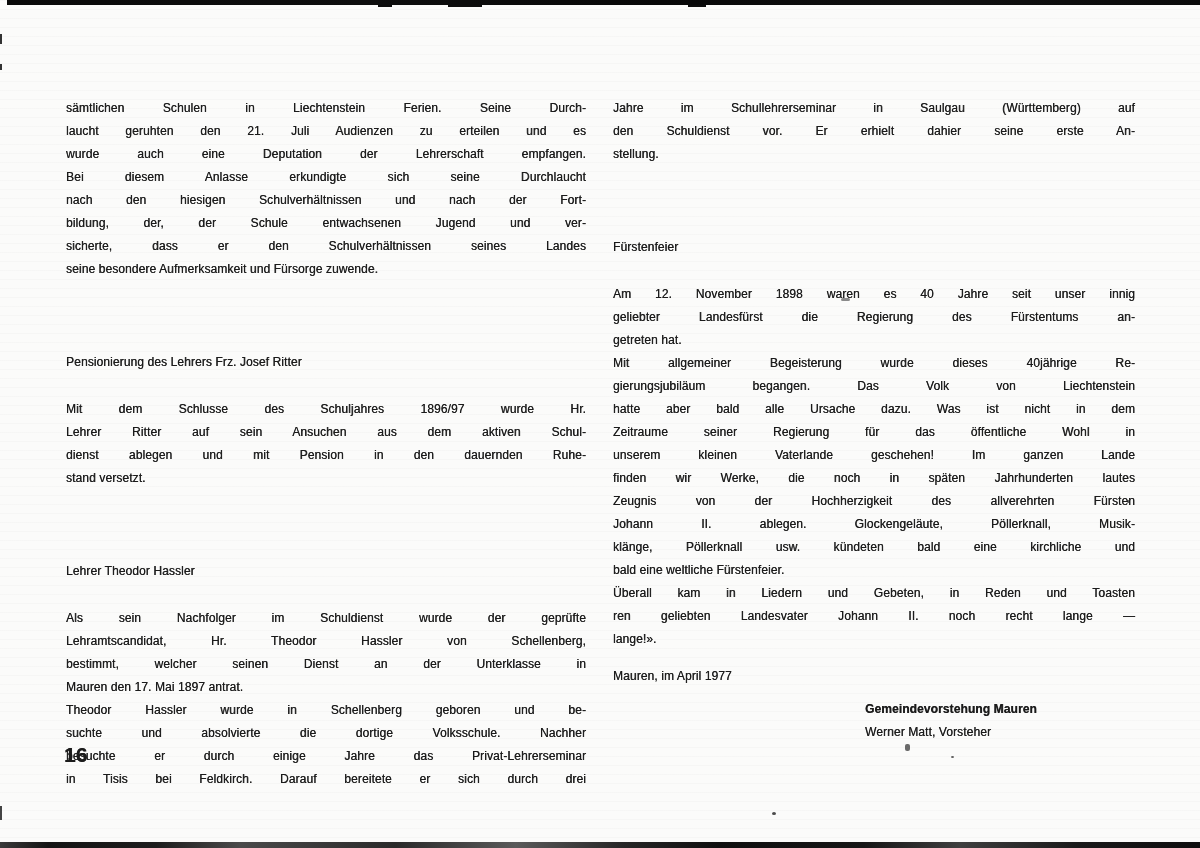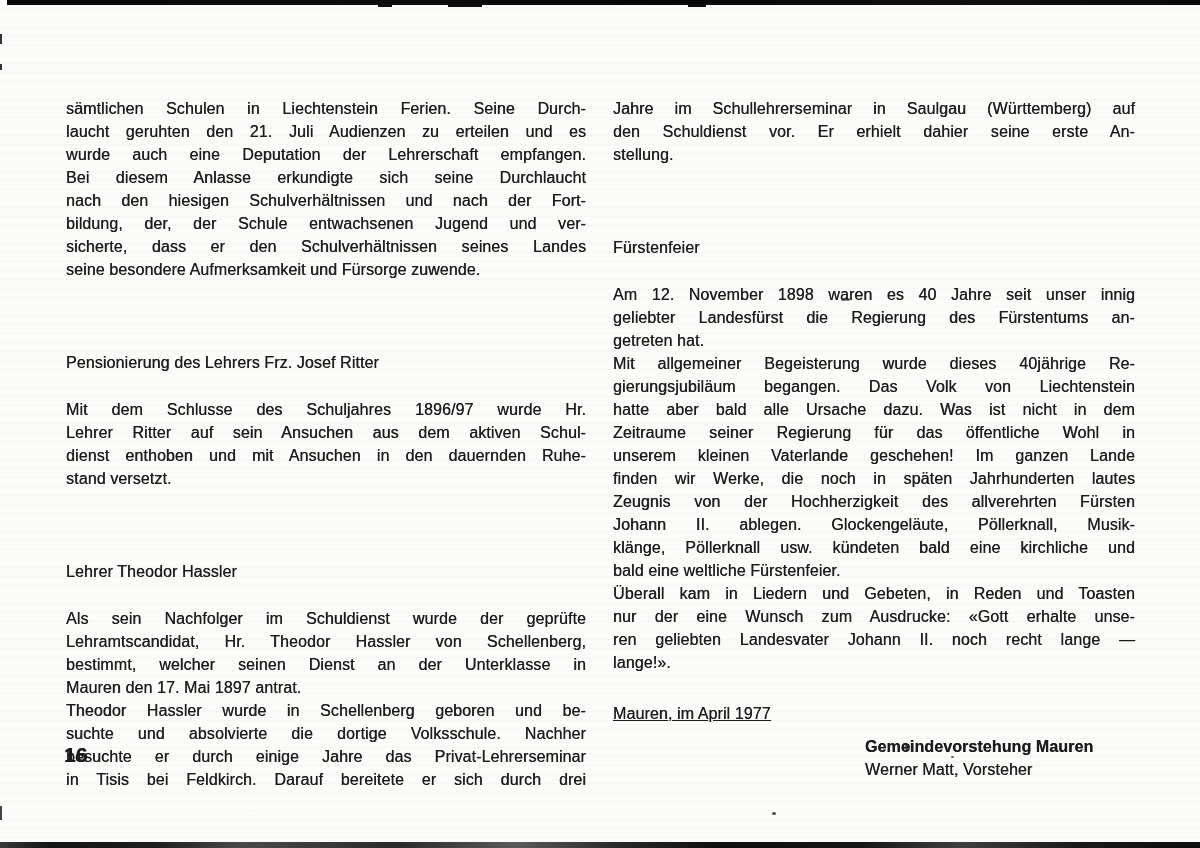--- a/index.html
+++ b/index.html
@@ -20,31 +20,31 @@
       rgba(140,140,140,0.045) 0px, rgba(140,140,140,0.045) 1px,
       transparent 1px, transparent 9px);
     pointer-events: none;
   }
 
   .column { position: absolute; top: 97px; }
   .column.left  { left: 66px;  width: 520px; }
   .column.right { left: 613px; width: 522px; }
 
   .ln {
-    font-size: 16px;
+    font-size: 12px;
     line-height: 23px;
     letter-spacing: 0.1px;
     text-shadow: 0.3px 0 0 rgba(25,25,25,0.85);
     white-space: normal;
   }
   .ln.just { text-align: justify; text-align-last: justify; }
   .ln.bold { font-weight: bold; }
 
   .block.heading   { margin-top: 70px; margin-bottom: 24px; }
-  .block.dateline  { margin-top: 28px; text-decoration: underline; }
+  .block.dateline  { margin-top: 14px; }
   .block.signature { margin-top: 10px; margin-left: 252px; }
 
   .page-number {
     position: absolute; left: 64px; top: 743px;
     font-size: 21px; font-weight: bold; line-height: 23px;
     text-shadow: 0.3px 0 0 rgba(25,25,25,0.85);
   }
 
   
   .top-strip {
@@ -99,21 +99,21 @@
       <div class="ln just">bildung, der, der Schule entwachsenen Jugend und ver-</div>
       <div class="ln just">sicherte, dass er den Schulverhältnissen seines Landes</div>
       <div class="ln">seine besondere Aufmerksamkeit und Fürsorge zuwende.</div>
     </div>
     <div class="block heading">
       <div class="ln">Pensionierung des Lehrers Frz. Josef Ritter</div>
     </div>
     <div class="block paragraph">
       <div class="ln just">Mit dem Schlusse des Schuljahres 1896/97 wurde Hr.</div>
       <div class="ln just">Lehrer Ritter auf sein Ansuchen aus dem aktiven Schul-</div>
-      <div class="ln just">dienst enthoben und mit Ansuchen in den dauernden Ruhe-</div>
+      <div class="ln just">dienst ablegen und mit Pension in den dauernden Ruhe-</div>
       <div class="ln">stand versetzt.</div>
     </div>
     <div class="block heading">
       <div class="ln">Lehrer Theodor Hassler</div>
     </div>
     <div class="block paragraph">
       <div class="ln just">Als sein Nachfolger im Schuldienst wurde der geprüfte</div>
       <div class="ln just">Lehramtscandidat, Hr. Theodor Hassler von Schellenberg,</div>
       <div class="ln just">bestimmt, welcher seinen Dienst an der Unterklasse in</div>
       <div class="ln">Mauren den 17. Mai 1897 antrat.</div>
@@ -140,21 +140,20 @@
       <div class="ln just">gierungsjubiläum begangen. Das Volk von Liechtenstein</div>
       <div class="ln just">hatte aber bald alle Ursache dazu. Was ist nicht in dem</div>
       <div class="ln just">Zeitraume seiner Regierung für das öffentliche Wohl in</div>
       <div class="ln just">unserem kleinen Vaterlande geschehen! Im ganzen Lande</div>
       <div class="ln just">finden wir Werke, die noch in späten Jahrhunderten lautes</div>
       <div class="ln just">Zeugnis von der Hochherzigkeit des allverehrten Fürsten</div>
       <div class="ln just">Johann II. ablegen. Glockengeläute, Pöllerknall, Musik-</div>
       <div class="ln just">klänge, Pöllerknall usw. kündeten bald eine kirchliche und</div>
       <div class="ln">bald eine weltliche Fürstenfeier.</div>
       <div class="ln just">Überall kam in Liedern und Gebeten, in Reden und Toasten</div>
-      <div class="ln just">nur der eine Wunsch zum Ausdrucke: «Gott erhalte unse-</div>
       <div class="ln just">ren geliebten Landesvater Johann II. noch recht lange —</div>
       <div class="ln">lange!».</div>
     </div>
     <div class="block dateline">
       <div class="ln">Mauren, im April 1977</div>
     </div>
     <div class="block signature">
       <div class="ln bold">Gemeindevorstehung Mauren</div>
       <div class="ln">Werner Matt, Vorsteher</div>
     </div>

